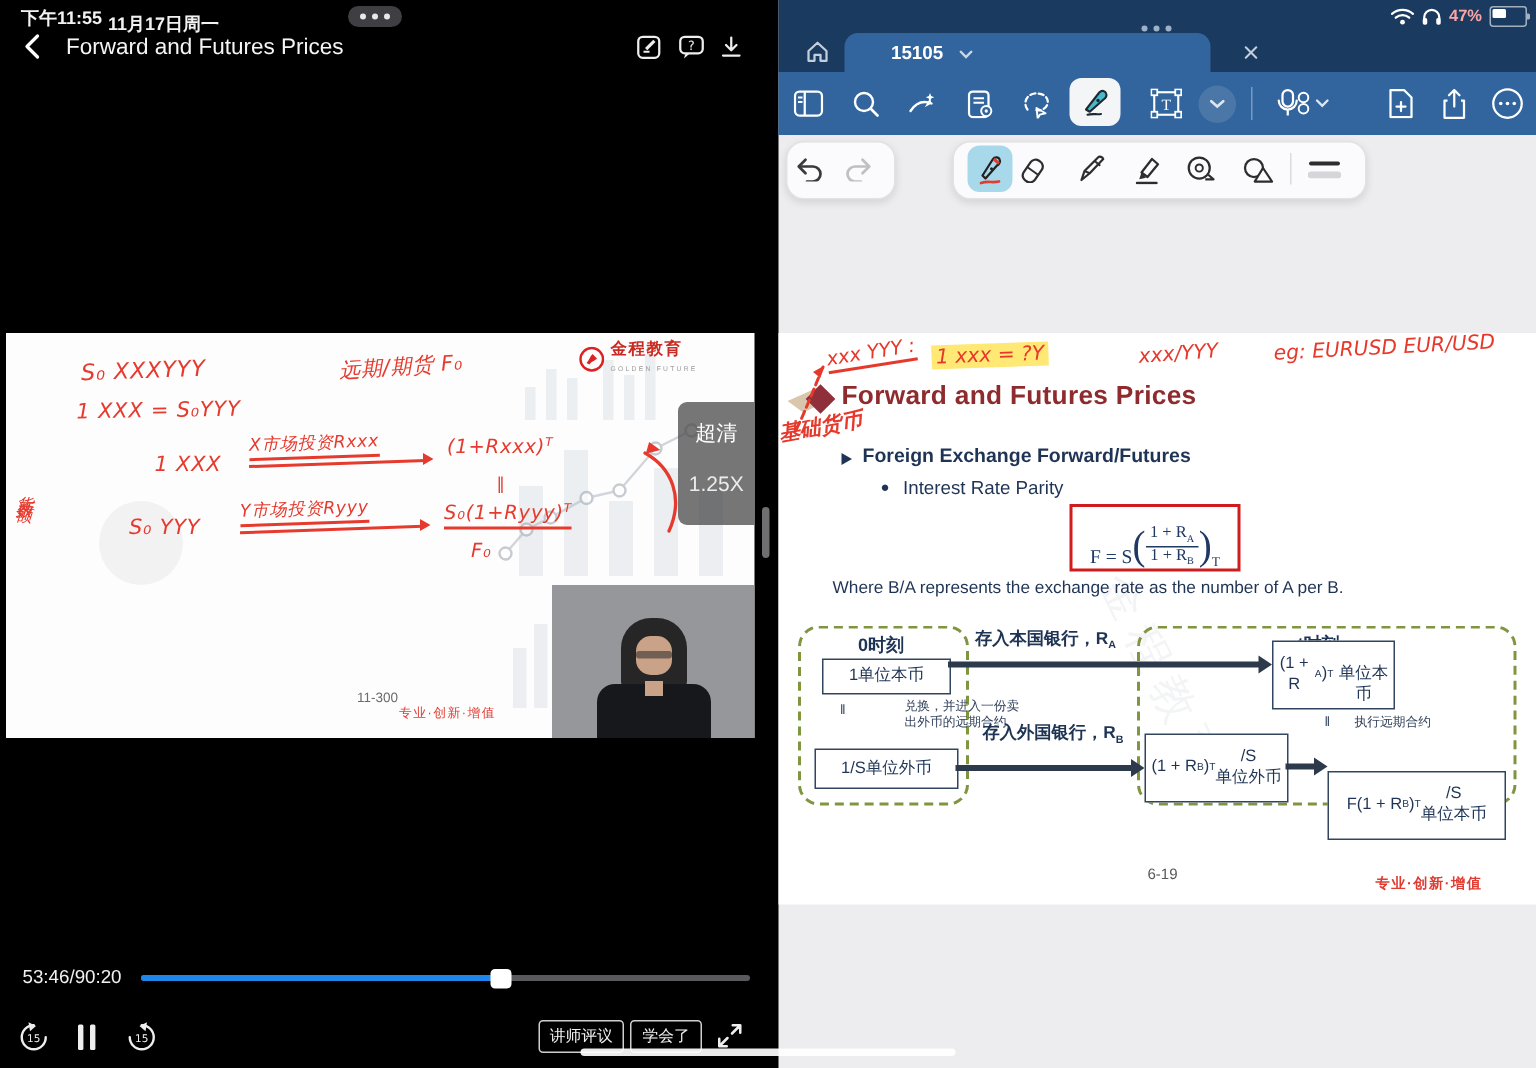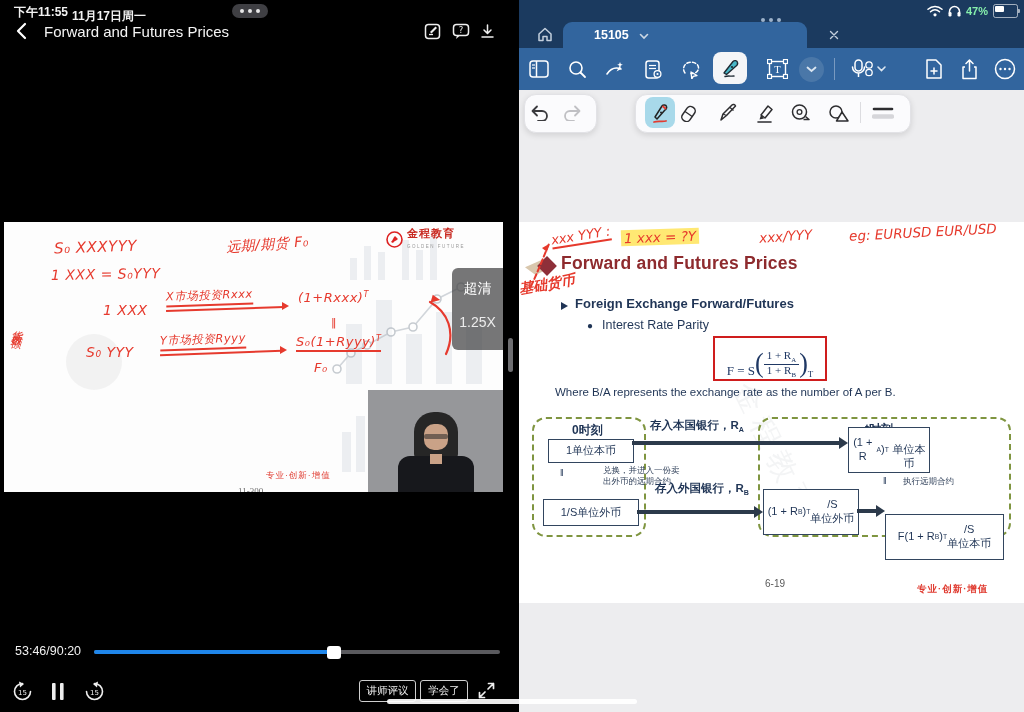--- a/index.html
+++ b/index.html
@@ -182,21 +182,21 @@
     <span class="abs hand hand-u" style="left:292px;top:112px;font-size:13px;">S₀(1+Ryyy)<sup>T</sup></span>
     <span class="abs hand" style="left:310px;top:138px;font-size:13px;">F₀</span>
     <svg class="abs" style="left:408px;top:72px;" width="40" height="64" viewBox="0 0 40 64">
       <path d="M34 60 C44 38 36 18 18 8" fill="none" stroke="#e63a2e" stroke-width="2.2" stroke-linecap="round"></path>
       <polygon points="18,8 28,8 22,1" fill="#e63a2e" transform="rotate(-14 20 6)"></polygon>
     </svg>
 
 
     <span class="abs hand" style="left:4px;top:100px;font-size:11px;writing-mode:vertical-rl;letter-spacing:2px;transform:rotate(4deg);">货币数额</span>
 
-    <span class="abs" style="left:234px;top:264px;font-size:9px;color:#6b6b6b;font-family:Liberation Serif, serif;">11-300</span>
+    <span class="abs" style="left:234px;top:238px;font-size:9px;color:#6b6b6b;">11-300</span>
     <span class="abs" style="left:262px;top:248px;font-size:8.5px;color:#e03c31;letter-spacing:1px;">专业·创新·增值</span>
 
     <div class="abs overlaybox" style="left:448px;top:46px;width:51px;height:82px;">
       <div style="padding-top:12px;font-size:14px;">超清</div>
       <div style="padding-top:16px;font-size:14px;color:#ececec;">1.25X</div>
     </div>
 
     <div class="abs webcam" style="left:364px;top:168px;width:135px;height:102px;">
       <div class="abs" style="left:46px;top:22px;width:44px;height:50px;background:#262626;border-radius:20px 20px 8px 8px;"></div>
       <div class="abs" style="left:56px;top:34px;width:24px;height:26px;background:#caa287;border-radius:10px;"></div>
@@ -241,21 +241,21 @@
       </svg>
   </div>
 </div>
 
 <div id="divider-handle" class="abs"></div>
 
 <div id="right-app" class="abs">
 
   <div id="r-status" class="abs">
     <div class="abs" style="left:240px;top:8px;"><span class="statdot"></span><span class="statdot"></span><span class="statdot"></span></div>
-    <div class="abs" style="left:408px;top:4px;display:flex;align-items:center;gap:5px;color:#86efac;justify-content:space-between;">
+    <div class="abs" style="left:408px;top:4px;display:flex;align-items:center;gap:5px;color:#fca5a5;justify-content:space-between;">
       <svg width="16" height="12" viewBox="0 0 16 12">
           <path d="M1 4.2 C5 .6 11 .6 15 4.2" fill="none" stroke="#fff" stroke-width="1.5" stroke-linecap="round"></path>
           <path d="M3.5 6.8 C6.2 4.4 9.8 4.4 12.5 6.8" fill="none" stroke="#fff" stroke-width="1.5" stroke-linecap="round"></path>
           <circle cx="8" cy="9.8" r="1.6" fill="#fff"></circle>
         </svg>
       <svg width="13" height="12" viewBox="0 0 13 12">
           <path d="M1.5 8 V6.5 a5 5 0 0 1 10 0 V8" fill="none" stroke="#fff" stroke-width="1.5"></path>
           <rect x="0.5" y="7" width="3" height="4.5" rx="1.2" fill="#fff"></rect>
           <rect x="9.5" y="7" width="3" height="4.5" rx="1.2" fill="#fff"></rect>
         </svg>

